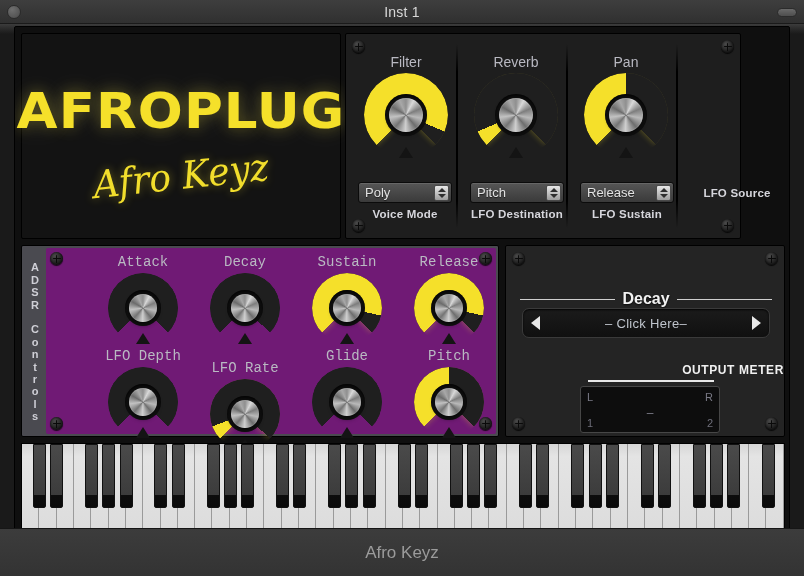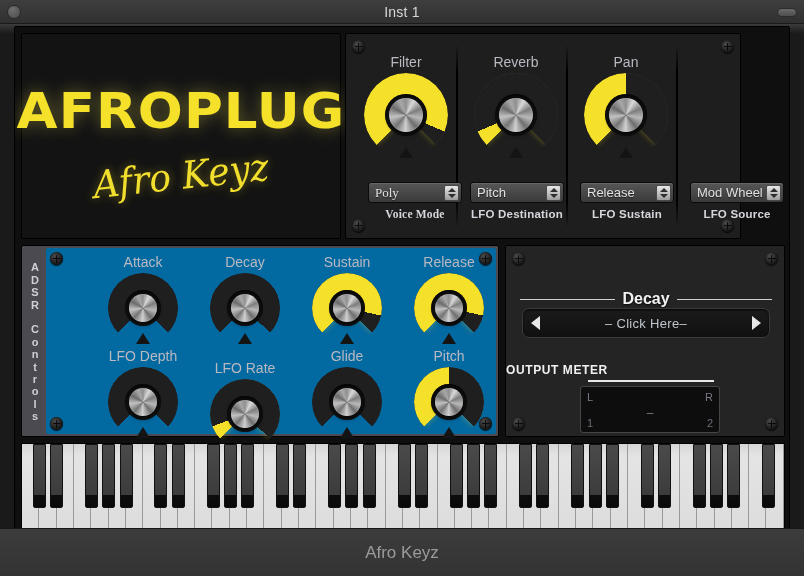--- a/index.html
+++ b/index.html
@@ -195,22 +195,23 @@
   
   #panel-adsr {
     position: absolute; left: 6px; top: 218px;
     width: 478px; height: 192px;
     background: #4a4a50;
     border: 1px solid #000;
     border-radius: 2px;
   }
   #panel-adsr .inner {
     position: absolute; left: 24px; top: 2px; right: 2px; bottom: 2px;
-    background: #0369a1;
+    background: #701a75;
     border-radius: 2px;
+    font-family: Liberation Mono, monospace;
   }
   #adsr-vertical {
     position: absolute; left: 5px; top: 10px;
     width: 16px; height: 172px;
     display: flex; flex-direction: column;
     align-items: center; justify-content: center;
     font-size: 11px; color: #cfcfd6; line-height: 12.4px;
     font-weight: bold;
   }
   #adsr-vertical span { display: block; }
@@ -253,21 +254,21 @@
     border-top: 7px solid transparent; border-bottom: 7px solid transparent;
     border-right: 9px solid #e8e8e8;
   }
   .preset-arrow.right {
     right: 8px;
     border-top: 7px solid transparent; border-bottom: 7px solid transparent;
     border-left: 9px solid #e8e8e8;
   }
   .meter-title {
     position: absolute; left: 0; right: 0; top: 117px;
-    text-align: left; font-size: 12px; font-weight: bold;
+    text-align: right; font-size: 12px; font-weight: bold;
     color: #f0f0f0; letter-spacing: .6px;
   }
   .meter-rule {
     position: absolute; left: 82px; top: 134px; width: 126px; height: 1.5px;
     background: #e8e8e8;
   }
   .meter-box {
     position: absolute; left: 74px; top: 140px;
     width: 140px; height: 47px;
     background: #0d0d0d;
@@ -401,21 +402,21 @@
      <div class="hole" style="left:21px; top:21px;
                  width:42px; height:42px;"></div>
      <div class="cap" style="left:25px; top:25px;
                  width:34px; height:34px;"></div>
      <div class="notch"></div>
               <div style="position: absolute; inset: -5px; border-radius: 50%; z-index: -1; background: radial-gradient(circle at 50% 42%, rgb(93, 93, 93) 0%, rgb(58, 58, 58) 60%, rgb(34, 34, 34) 100%); box-shadow: rgba(0, 0, 0, 0.7) 0px 2px 5px;"></div>
             </div>
         </div>
 
 
-        <div class="selector" style="left:22px; top:148px; width:94px;font-family:Liberation Serif, serif;">
+        <div class="selector" style="left:12px; top:148px; width:94px;">
           <div class="sel-box">
             <div class="sel-text">Poly</div>
             <div class="sel-spin">
               <div class="spin-up"></div>
               <div class="spin-dn"></div>
             </div>
           </div>
           <div class="sel-caption">Voice Mode</div>
         </div>
 
@@ -435,27 +436,20 @@
             <div class="sel-text">Release</div>
             <div class="sel-spin">
               <div class="spin-up"></div>
               <div class="spin-dn"></div>
             </div>
           </div>
           <div class="sel-caption">LFO Sustain</div>
         </div>
 
         <div class="selector" style="left:344px; top:148px; width:94px;">
-          <div class="sel-box">
-            <div class="sel-text">Mod Wheel</div>
-            <div class="sel-spin">
-              <div class="spin-up"></div>
-              <div class="spin-dn"></div>
-            </div>
-          </div>
           <div class="sel-caption">LFO Source</div>
         </div>
       </div>
 
       <div id="panel-adsr">
         <div id="adsr-vertical">
             <span>A</span>
             <span>D</span>
             <span>S</span>
             <span>R</span>

